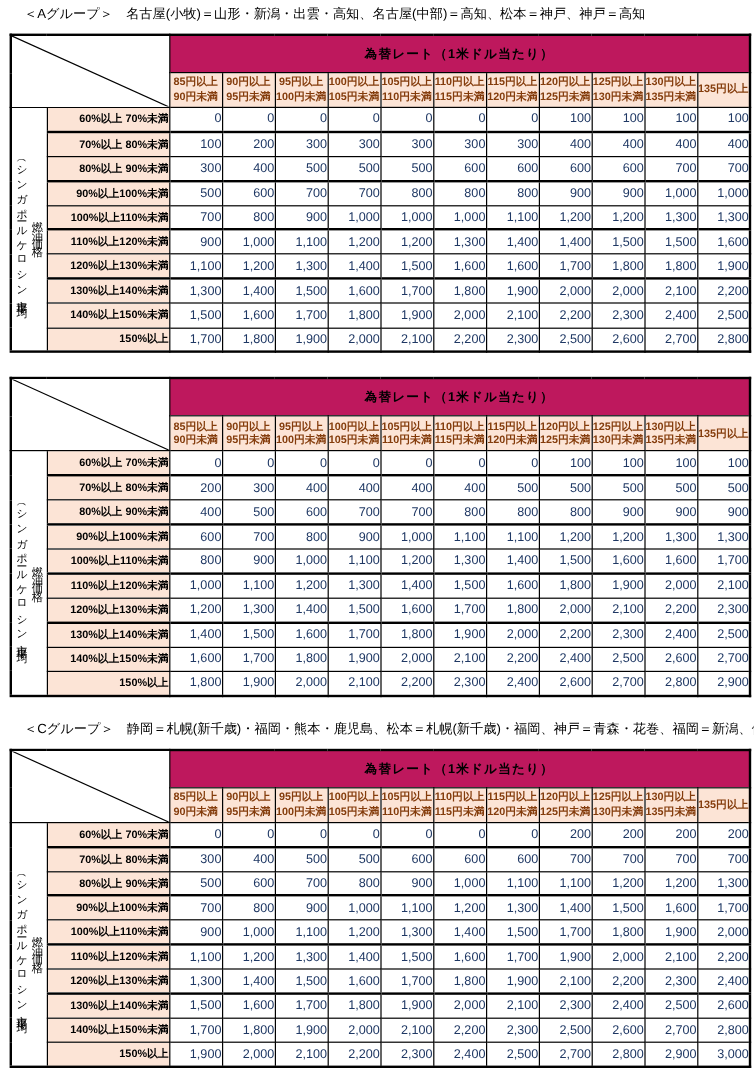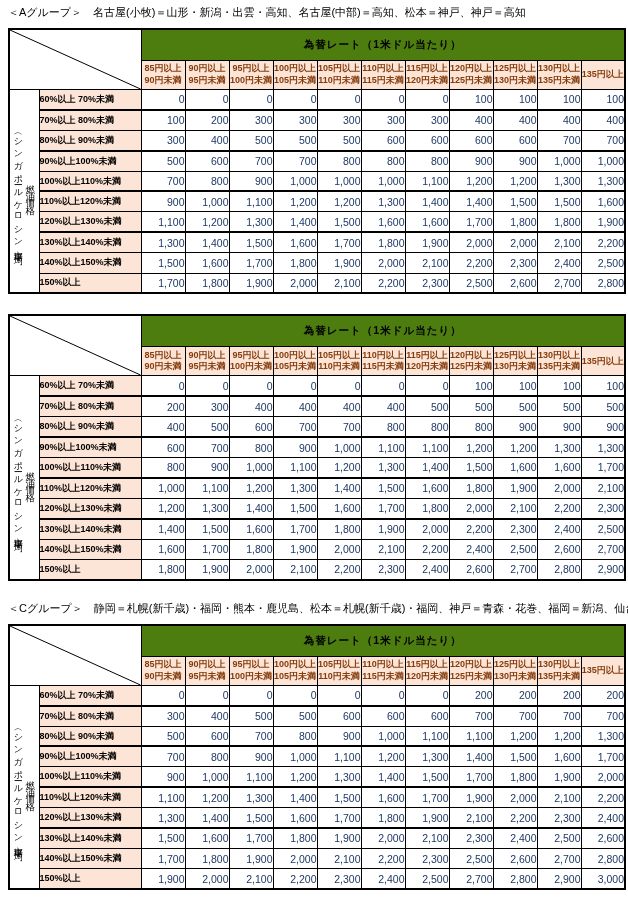--- a/index.html
+++ b/index.html
@@ -10,47 +10,47 @@
   }
   html,body{margin:0;padding:0;background:#ffffff;}
   body{
     width:628px;height:906px;overflow:hidden;
     font-family:"Liberation Sans","DejaVu Sans",sans-serif;
     color:#000;
   }
   .page{padding:5px 4px 0 8px;}
   .block{margin:0 0 20px 0;}
   .title{
-    font-size:11px;line-height:14px;margin:0 0 9px 0;
+    font-size:11px;line-height:14px;margin:0 0 9px 12px;
     white-space:nowrap;letter-spacing:0;color:#000;
   }
   table.grid{
     border-collapse:collapse;table-layout:fixed;width:616px;
     border:2px solid var(--line);
   }
   table.grid td{
     border:1px solid var(--line);
     padding:0;overflow:hidden;
   }
   td.diag{position:relative;background:#fff;border-bottom-width:2px;}
   svg.diagsvg{position:absolute;left:0;top:0;width:100%;height:100%;display:block;}
   td.rate-h{
     height:30px;text-align:center;vertical-align:middle;
-    font-size:10.5px;font-weight:bold;background:#4d7c0f;color:#000;
+    font-size:10.5px;font-weight:bold;background:#be185d;color:#000;
     letter-spacing:1px;
   }
   td.hcell{
     height:28px;background:var(--peach);color:var(--brown);
     font-size:9px;font-weight:bold;text-align:center;vertical-align:middle;
     line-height:1.3;border-bottom-width:2px;
   }
   tr.drow{height:20.4px;}
   td.lbl{
     background:var(--peach);color:#000;
-    font-size:9px;font-weight:bold;text-align:left;vertical-align:middle;
+    font-size:9px;font-weight:bold;text-align:right;vertical-align:middle;
     border-right-width:2px;white-space:nowrap;
   }
   td.ncell{
     background:#fff;color:var(--navy);
     font-size:10.5px;text-align:right;vertical-align:middle;
     padding-right:4px;white-space:nowrap;
   }
   td.thickL{border-left-width:2px;}
   tr.thickB > td{border-bottom-width:2px;}
   td.side-cell{background:#fff;vertical-align:middle;}

